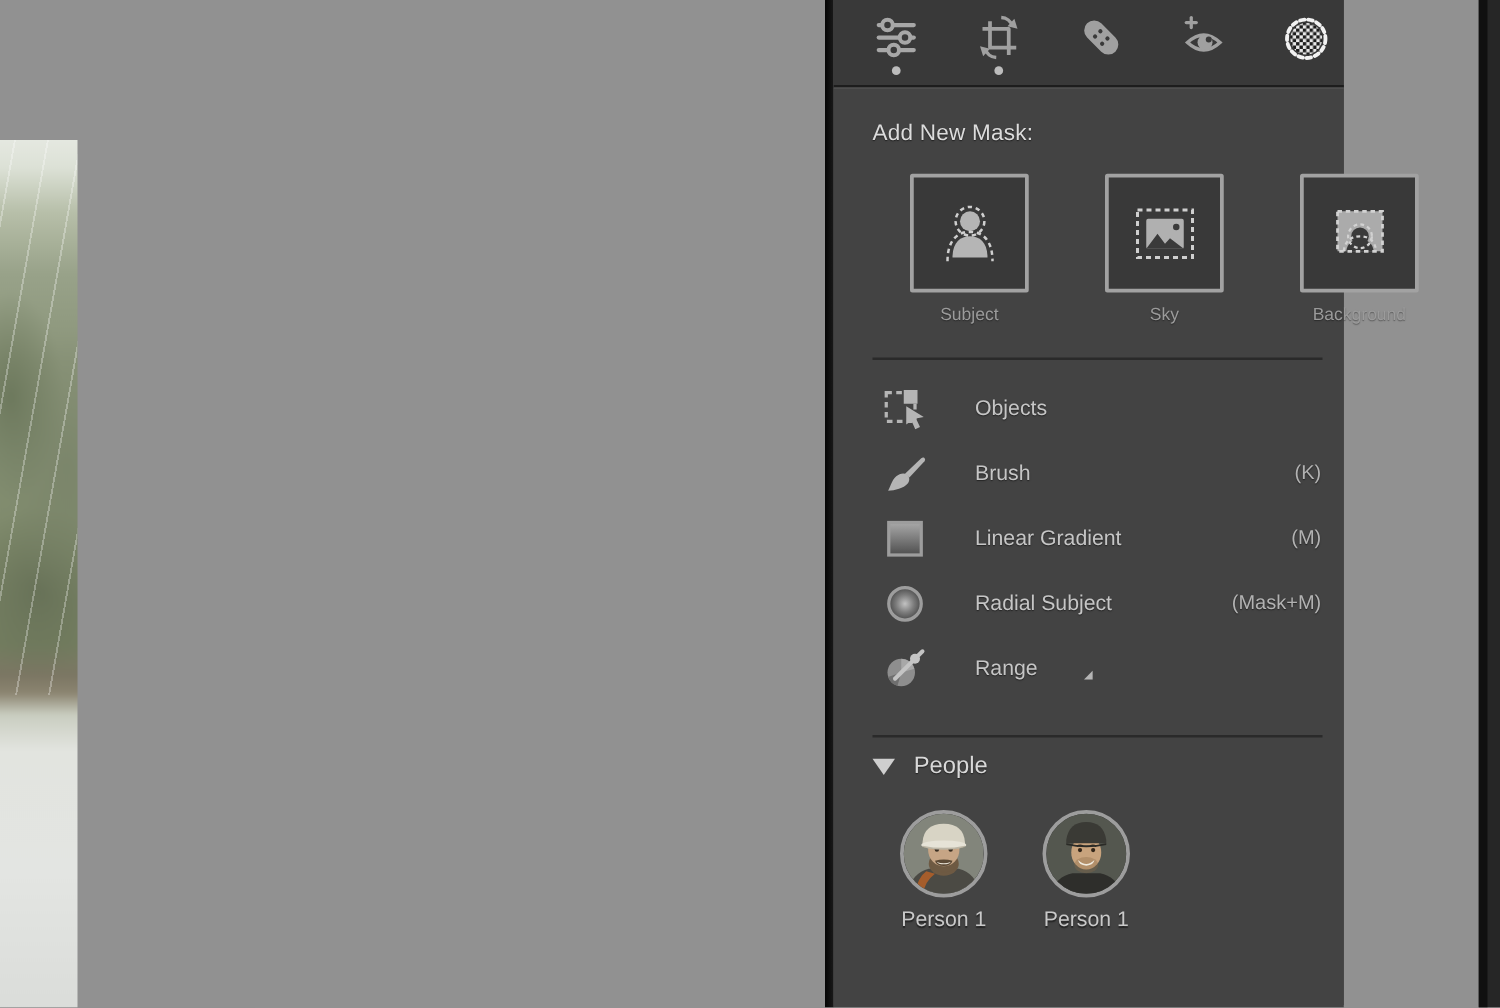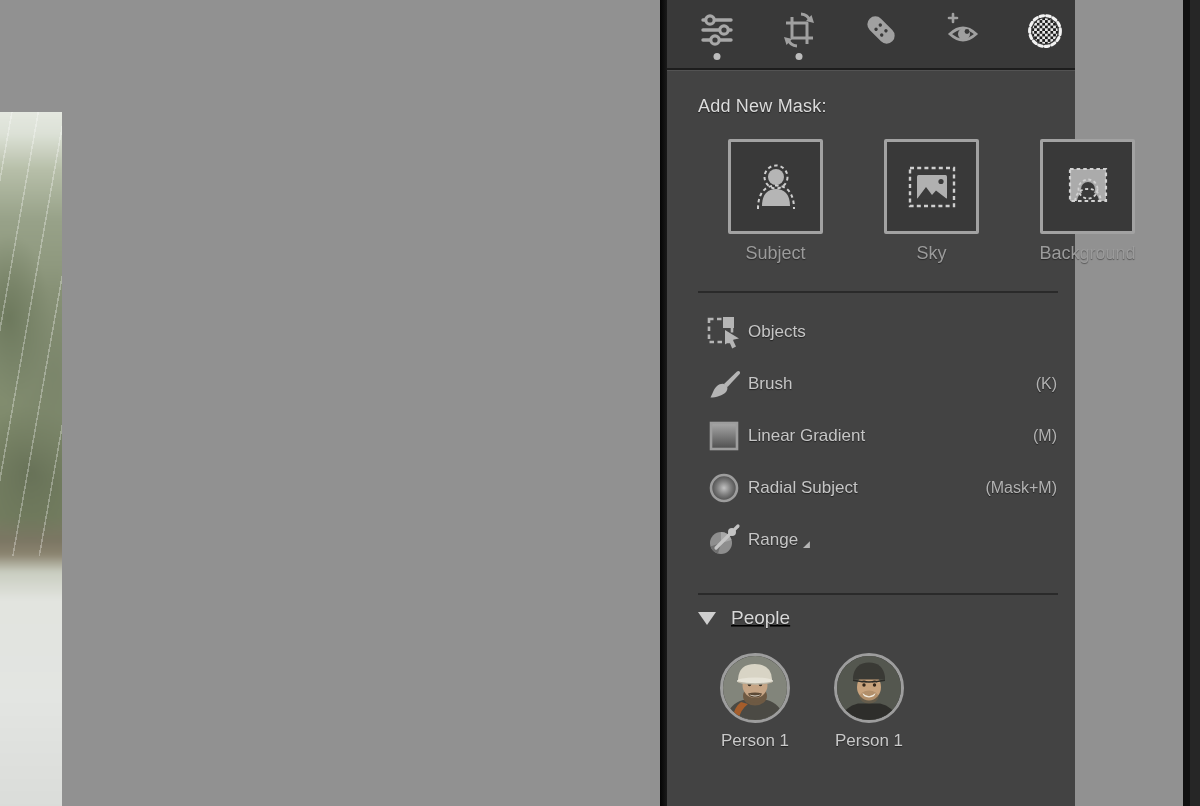--- a/index.html
+++ b/index.html
@@ -45,35 +45,35 @@
 
   .panel-body { position:relative; height:734px; background:#434343; border-top:1px solid #535353; }
 
   .section-title { margin:25px 0 0 31px; font-size:18px; color:#dcdcdc;
     text-shadow:0 1px 1px rgba(0,0,0,.55); letter-spacing:.2px; }
 
   .mask-row { display:flex; gap:61px; margin:22px 0 0 61px; }
   .mask-item { width:95px; display:flex; flex-direction:column; align-items:center; cursor:pointer; }
   .mask-thumb { width:95px; height:95px; background:#393939; border:3px solid #a2a2a2;
     border-radius:2px; display:flex; align-items:center; justify-content:center; }
-  .mask-label { margin-top:9px; font-size:18px; color:#9b9b9b; white-space:nowrap;
+  .mask-label { margin-top:9px; font-size:14px; color:#9b9b9b; white-space:nowrap;
     text-shadow:0 1px 1px rgba(0,0,0,.4); }
 
   .h-divider { height:2px; background:#2a2a2a; margin:27px 17px 0 31px; }
 
   .tool-list { margin-top:13px; }
-  .tool-row { display:flex; align-items:center; height:52px; padding:0 18px 0 39px; cursor:pointer; }
+  .tool-row { display:flex; align-items:center; height:52px; padding:0 18px 0 39px; cursor:pointer;gap:32px; }
   .tool-row .t-icon { width:36px; height:36px; display:flex; align-items:center; justify-content:center; }
   .tool-row .t-label { margin-left:6px; font-size:17px; color:#c6c6c6;
     text-shadow:0 1px 1px rgba(0,0,0,.5); }
   .tool-row .t-flyout { margin:8px 0 0 5px; font-size:9px; color:#b5b5b5; }
   .tool-row .t-shortcut { margin-left:auto; font-size:16px; color:#b2b2b2;
     text-shadow:0 1px 1px rgba(0,0,0,.5); }
 
-  .people-header { display:flex; align-items:center; margin:12px 0 0 31px; cursor:pointer;text-decoration:underline; }
+  .people-header { display:flex; align-items:center; margin:12px 0 0 31px; cursor:pointer; }
   .tri-icon { width:0; height:0; border-left:9px solid transparent; border-right:9px solid transparent;
     border-top:13px solid #cfcfcf; margin-right:15px; }
   .people-title { font-size:19px; color:#d8d8d8; text-shadow:0 1px 1px rgba(0,0,0,.55); }
 
   .people-row { display:flex; gap:44px; margin:24px 0 0 53px; }
   .person { width:70px; display:flex; flex-direction:column; align-items:center; cursor:pointer; }
   .person-circle { width:70px; height:70px; border-radius:50%; border:3px solid #9d9d9d;
     overflow:hidden; background:#3a3a3a; }
   .person-circle svg { display:block; }
   .person-label { margin-top:8px; font-size:17px; color:#c9c9c9; white-space:nowrap;

